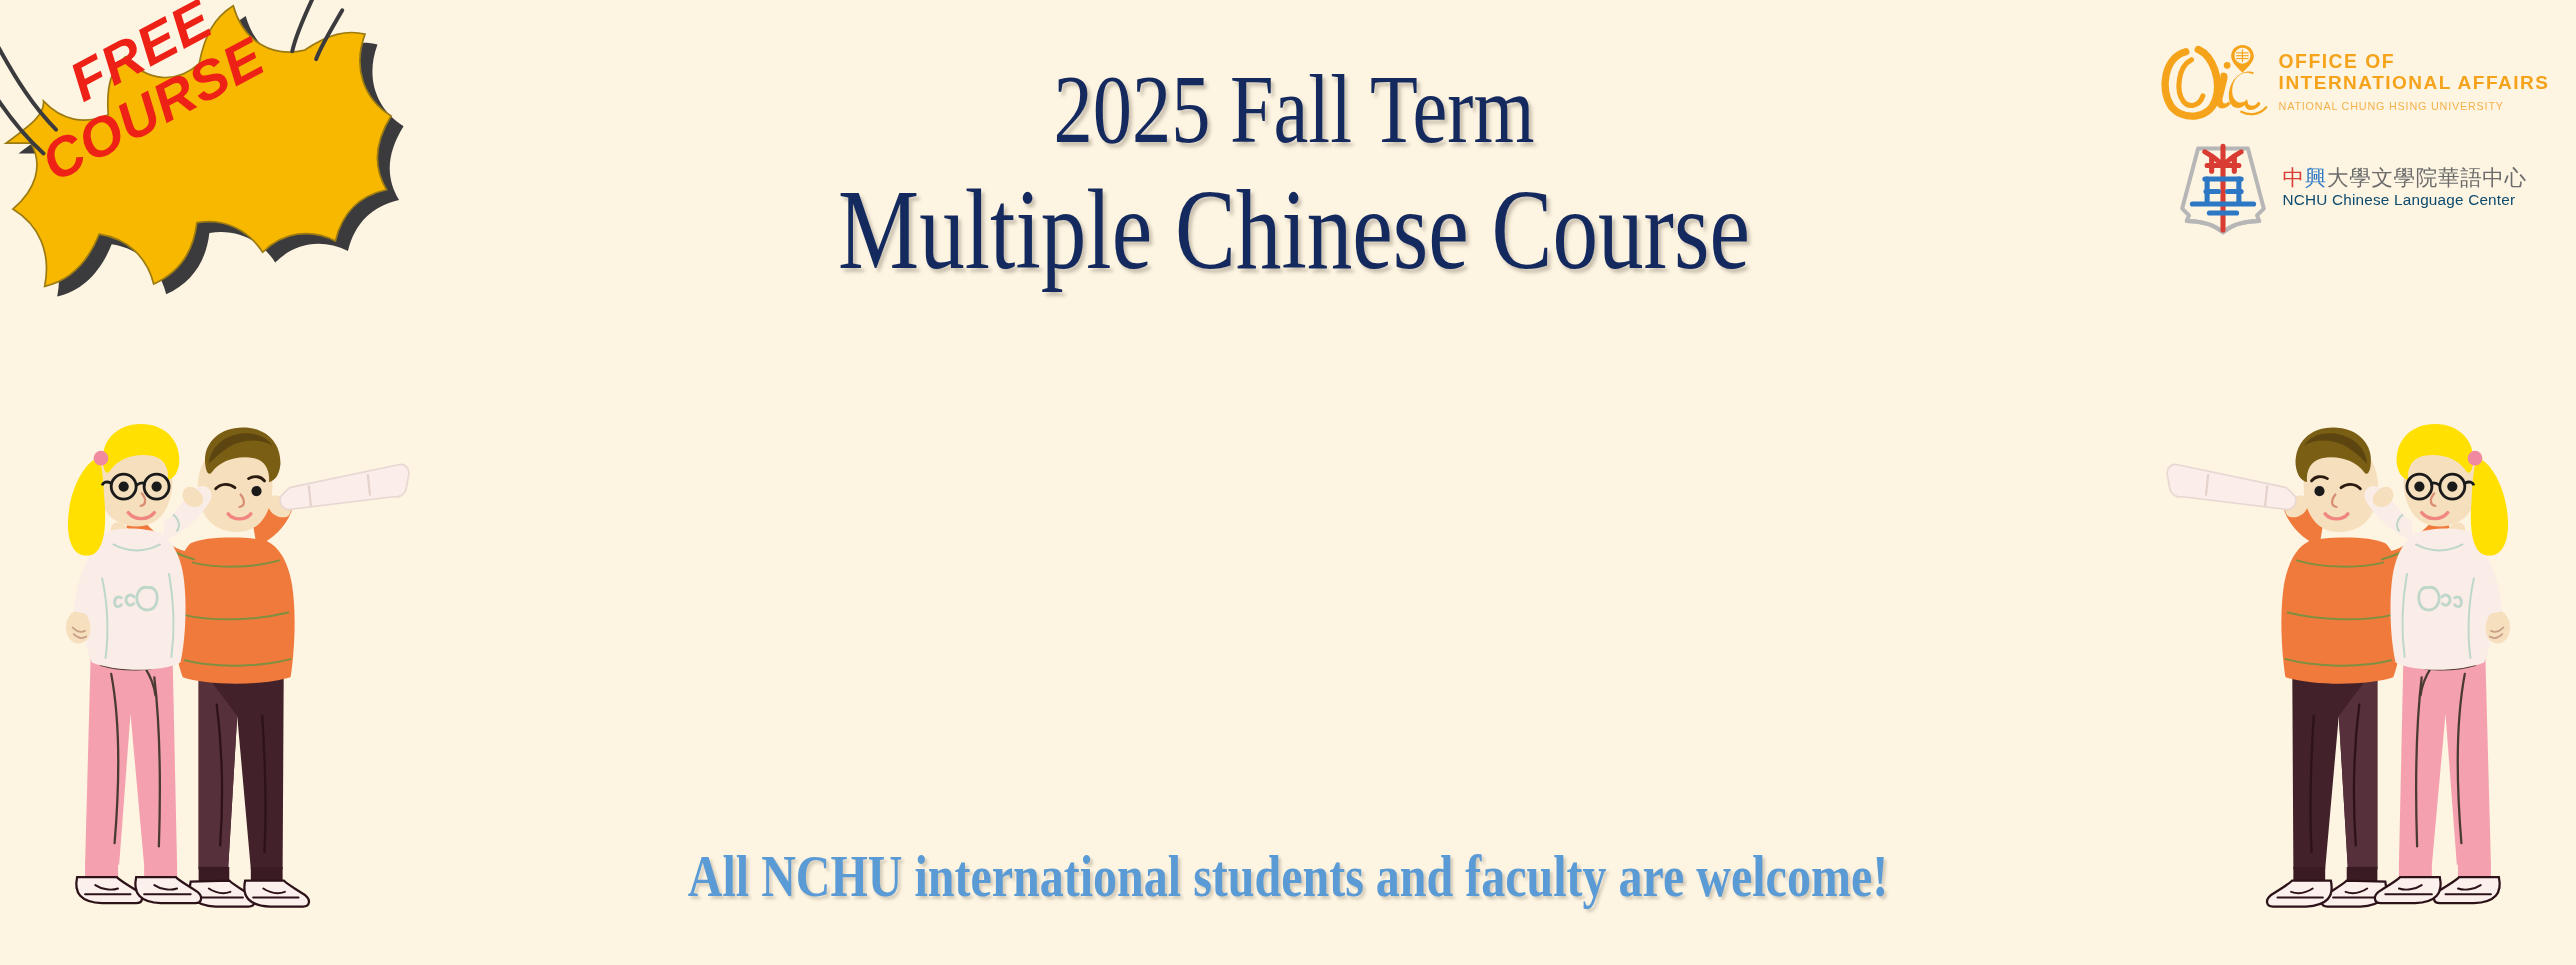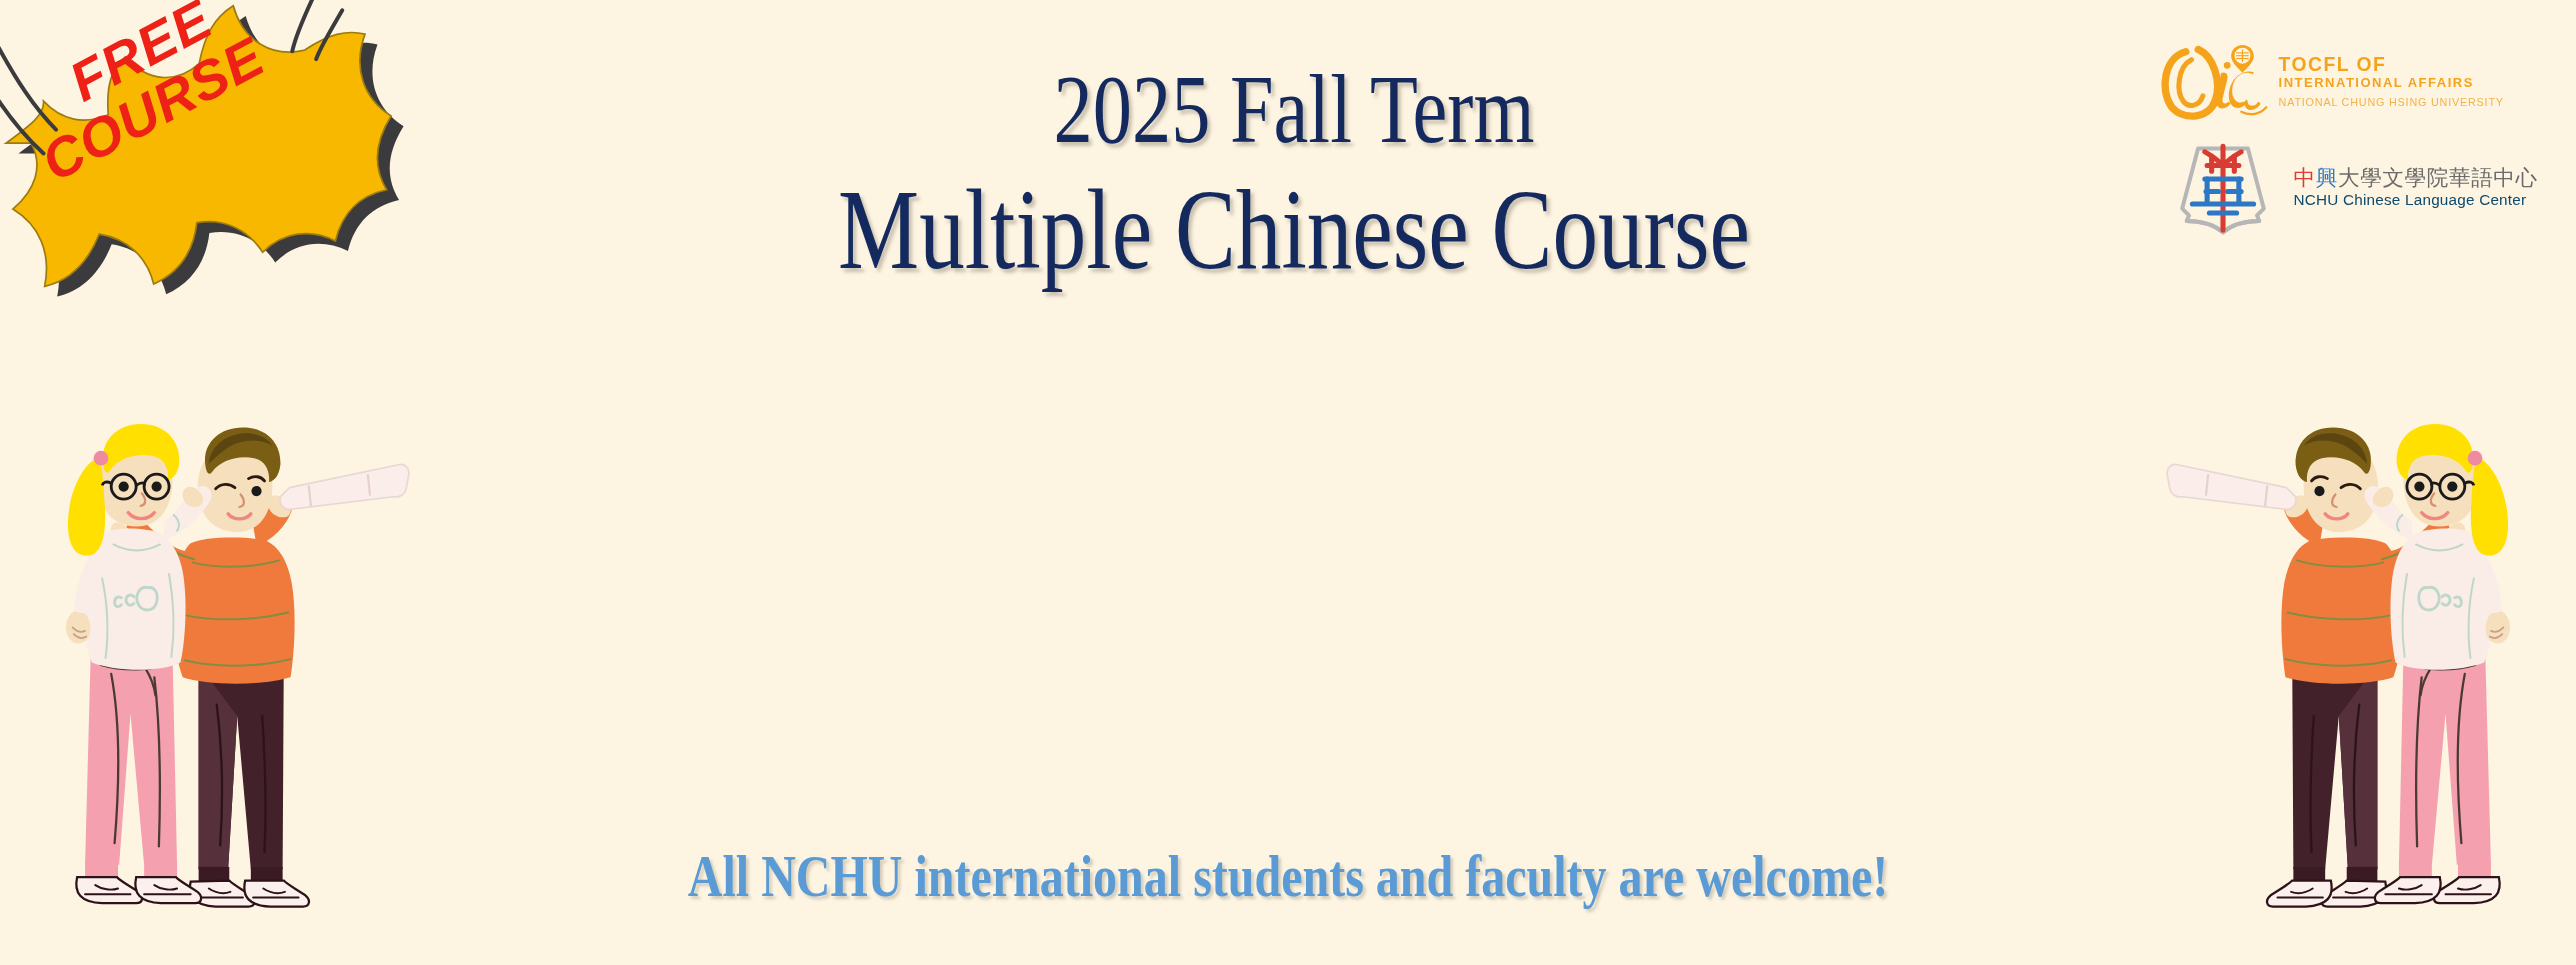--- a/index.html
+++ b/index.html
@@ -71,33 +71,33 @@
   #oia-wordmark {
     color: #F5A31A;
     line-height: 1.12;
     padding-top: 3.4px;
   }
   .oia-l1, .oia-l2 {
     font-weight: 700;
     letter-spacing: 1.5px;
     font-size: 19.3px;
   }
-  .oia-l2 { font-size: 13px; }
+  .oia-l2 { font-size: 19px; }
   .oia-l3 {
     font-weight: 400;
     letter-spacing: 0.8px;
     font-size: 10.8px;
     color: #F3B24A;
     margin-top: 6px;
   }
 
   #clc-logo-row {
     display: flex;
     align-items: center;
-    gap: 20px;
+    gap: 9px;
     height: 105px;
     margin-top: 12.5px;
     margin-left: 16px;
   }
   #clc-mark { width: 102px; height: 102px; flex: 0 0 auto; }
   #clc-mark svg { display:block; width:100%; height:100%; }
   #clc-wordmark { line-height: 1.2; }
   .clc-cn {
     font-size: 21.6px;
     letter-spacing: 0.6px;
@@ -290,21 +290,21 @@
             <g stroke="#F5A31A" stroke-width="2">
               <path d="M 141 28 H 163"></path>
               <path d="M 141 33 H 163"></path>
               <path d="M 141 38 H 163"></path>
               <path d="M 152 22 V 44"></path>
             </g>
           </g>
         </svg>
       </div>
       <div id="oia-wordmark">
-        <div class="oia-l1">TOCFL OF</div>
+        <div class="oia-l1">OFFICE OF</div>
         <div class="oia-l2">INTERNATIONAL AFFAIRS</div>
         <div class="oia-l3">NATIONAL CHUNG HSING UNIVERSITY</div>
       </div>
     </div>
 
     <div id="clc-logo-row">
       <div id="clc-mark">
         <svg viewBox="0 0 180 180" xmlns="http://www.w3.org/2000/svg">
 
           <g fill="none" stroke="#B6B6B6" stroke-width="7" stroke-linejoin="round" stroke-linecap="round">

